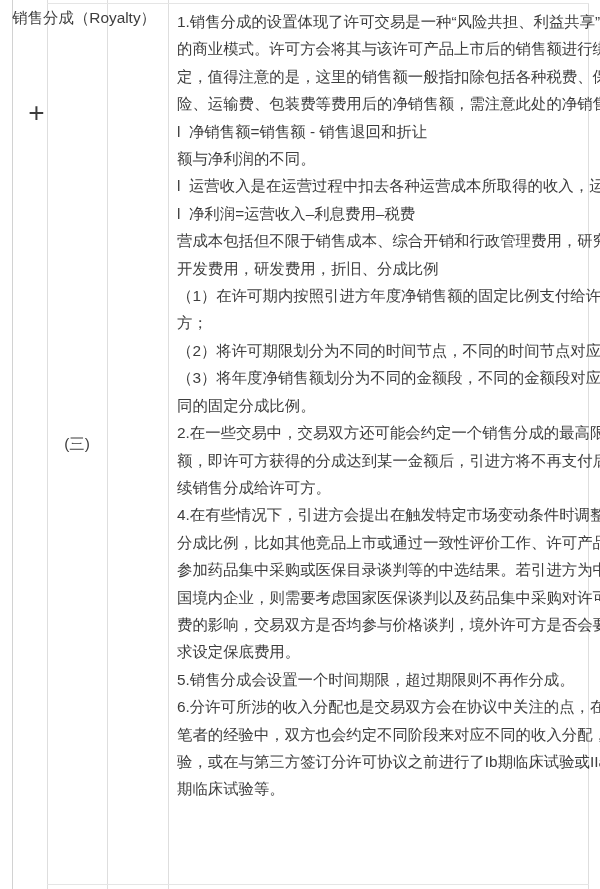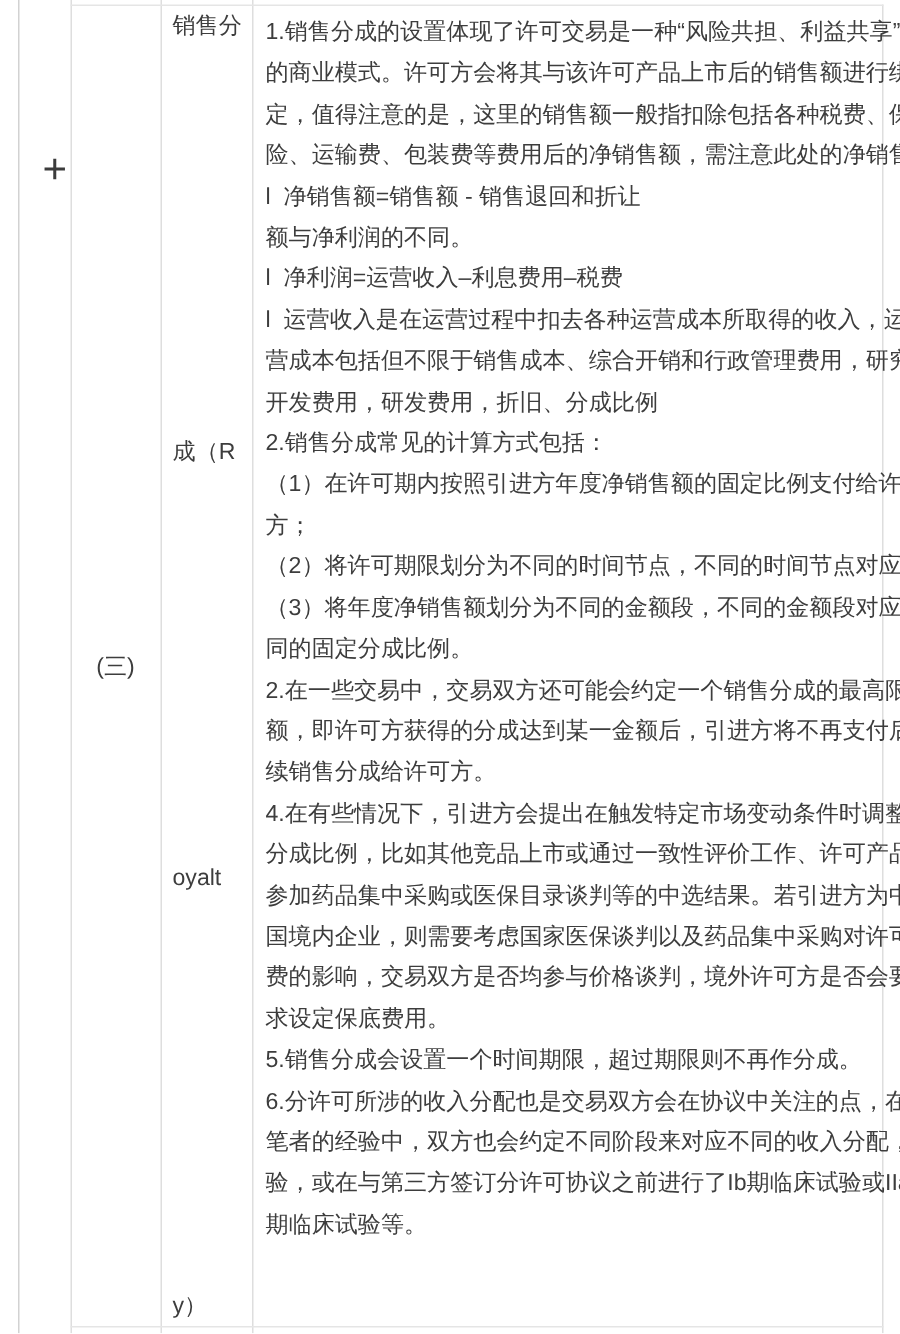--- a/index.html
+++ b/index.html
@@ -24,22 +24,22 @@
     cursor: pointer; user-select: none;
   }
   
   .cell-index {
     position: absolute; left: 48px; top: 4px; width: 58px; height: 880px;
     display: flex; align-items: center; justify-content: center;
     font-size: 15.4px; color: #3d3d3d;
   }
   
   .cell-term {
-    position: absolute; left: 115px; top: 4px; width: 52px; height: 880px;
-    display: flex; flex-direction: column; justify-content: space-between;
+    position: absolute; left: 104px; top: 4px; width: 52px; height: 880px;
+    display: flex; justify-content: flex-end;
   }
   
   .cell-content {
     position: absolute; left: 177px; top: 8px; width: 408px;
   }
   .text-line {
     font-size: 15.4px; line-height: 27.4px; color: #3d3d3d;
     white-space: pre; letter-spacing: 0;
   }
 </style>
@@ -72,25 +72,24 @@
       <div class="text-line">y）</div>
     </div>
 
   <div class="cell-content">
       <div class="text-line">1.销售分成的设置体现了许可交易是一种“风险共担、利益共享”</div>
       <div class="text-line">的商业模式。许可方会将其与该许可产品上市后的销售额进行绑</div>
       <div class="text-line">定，值得注意的是，这里的销售额一般指扣除包括各种税费、保</div>
       <div class="text-line">险、运输费、包装费等费用后的净销售额，需注意此处的净销售</div>
       <div class="text-line">l  净销售额=销售额 - 销售退回和折让</div>
       <div class="text-line">额与净利润的不同。</div>
+      <div class="text-line">l  运营收入是在运营过程中扣去各种运营成本所取得的收入，运</div>
       <div class="text-line">l  净利润=运营收入–利息费用–税费</div>
-      <div class="text-line">l  运营收入是在运营过程中扣去各种运营成本所取得的收入，运</div>
       <div class="text-line">营成本包括但不限于销售成本、综合开销和行政管理费用，研究</div>
       <div class="text-line">开发费用，研发费用，折旧、分成比例</div>
-      <div class="text-line">2.销售分成常见的计算方式包括：</div>
       <div class="text-line">（1）在许可期内按照引进方年度净销售额的固定比例支付给许可</div>
       <div class="text-line">方；</div>
       <div class="text-line">（2）将许可期限划分为不同的时间节点，不同的时间节点对应不</div>
       <div class="text-line">（3）将年度净销售额划分为不同的金额段，不同的金额段对应不</div>
       <div class="text-line">同的固定分成比例。</div>
       <div class="text-line">2.在一些交易中，交易双方还可能会约定一个销售分成的最高限</div>
       <div class="text-line">额，即许可方获得的分成达到某一金额后，引进方将不再支付后</div>
       <div class="text-line">续销售分成给许可方。</div>
       <div class="text-line">4.在有些情况下，引进方会提出在触发特定市场变动条件时调整</div>
       <div class="text-line">分成比例，比如其他竞品上市或通过一致性评价工作、许可产品</div>

